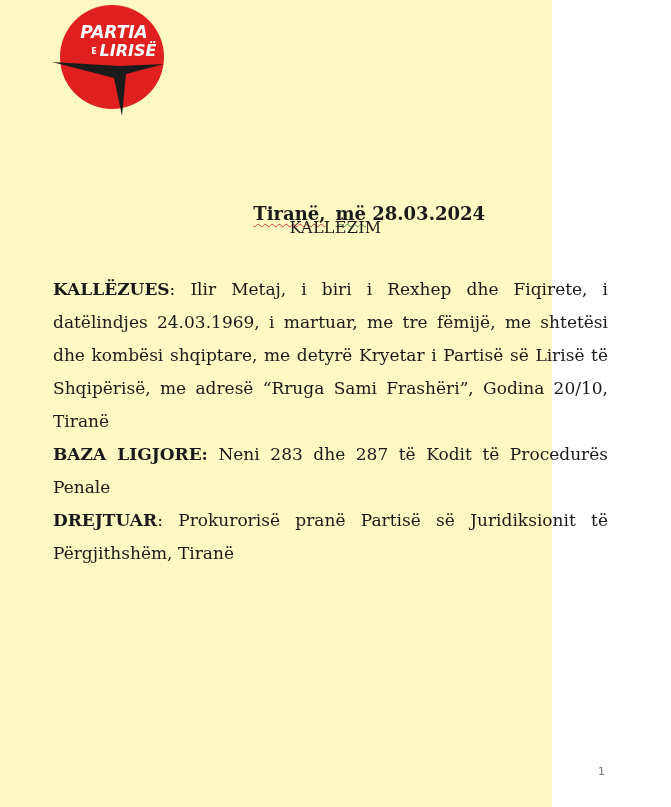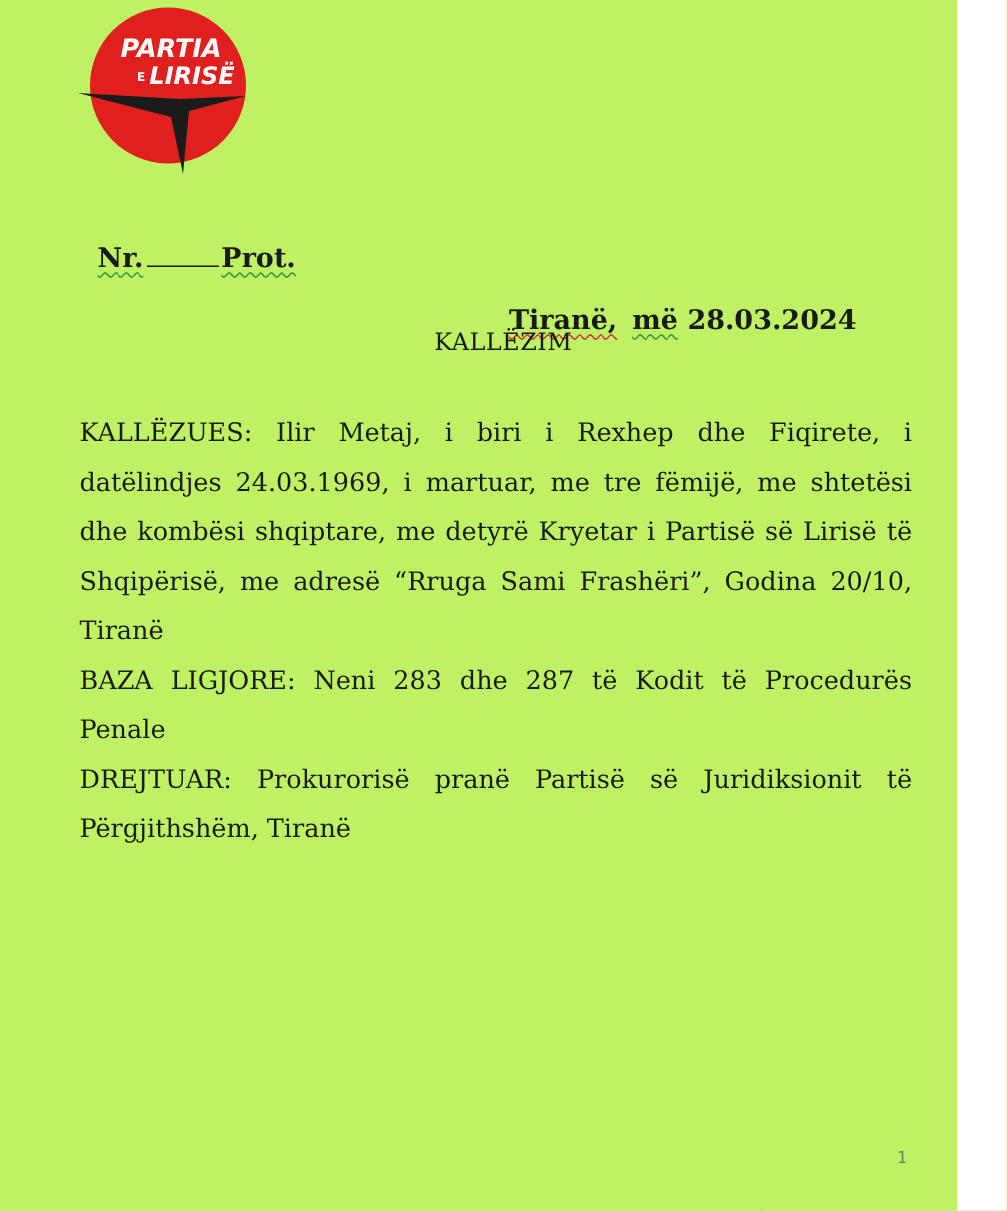--- a/index.html
+++ b/index.html
@@ -1,20 +1,20 @@
 <!DOCTYPE html>
 <html><head>
 <meta charset="utf-8">
 <style>
   html, body { margin: 0; padding: 0; }
   body {
     width: 671px; height: 807px; background: #ffffff; position: relative; overflow: hidden;
     font-family: "DejaVu Serif", serif; color: #1a1a1a;
   }
-  .page { position: absolute; left: 0; top: 0; width: 638px; height: 807px; background: #bef264; }
+  .page { position: absolute; left: 0; top: 0; width: 552px; height: 807px; background: #fef9c3; }
   .logo { position: absolute; left: 52px; top: 2px; width: 116px; height: 116px; }
   .org-name {
     position: absolute; left: 53px; top: 119px;
     font-weight: bold; font-size: 16px; letter-spacing: 0.2px; white-space: nowrap;
   }
   .prot-line {
     position: absolute; left: 65px; top: 162px;
     font-weight: bold; font-size: 18px; white-space: nowrap;
   }
   .prot-line .blank { display: inline-block; width: 48px; border-bottom: 1px solid #1a1a1a; margin: 0 2px; height: 14px; vertical-align: baseline; }
@@ -25,21 +25,21 @@
   .date-line .sp { display: inline-block; width: 10px; }
   .doc-title {
     position: absolute; left: 0; width: 671px; top: 218px; text-align: center;
     font-weight: normal; font-size: 16px; letter-spacing: 0.3px;
   }
   .body {
     position: absolute; left: 53px; top: 273px; width: 555px;
     font-size: 17px; line-height: 33px; text-align: justify;
   }
   .body p { margin: 0; }
-  .body .lbl { font-weight: normal; }
+  .body .lbl { font-weight: bold; }
   .sq {
     text-decoration: underline wavy #d23a3a; text-decoration-thickness: 1px;
     text-underline-offset: 3px;
   }
   .sqg {
     text-decoration: underline wavy #3a9a3a; text-decoration-thickness: 1px;
     text-underline-offset: 3px;
   }
   .page-num {
     position: absolute; left: 598px; top: 765px; font-size: 11px; color: #777;
@@ -53,23 +53,20 @@
 
   <svg class="logo" viewBox="0 0 116 116" xmlns="http://www.w3.org/2000/svg">
     <circle cx="60" cy="55" r="52" fill="#e0201f"></circle>
     <polygon points="0,60 62,76 70,114 74,72 112,62 68,64" fill="#1b1b1b"></polygon>
     <text x="62" y="36" text-anchor="middle" font-family="DejaVu Sans, sans-serif" font-weight="bold" font-style="italic" font-size="17" fill="#ffffff">PARTIA</text>
     <text x="42" y="52" text-anchor="middle" font-family="DejaVu Sans, sans-serif" font-weight="bold" font-size="8" fill="#ffffff">E</text>
     <text x="76" y="54" text-anchor="middle" font-family="DejaVu Sans, sans-serif" font-weight="bold" font-style="italic" font-size="16" fill="#ffffff">LIRISË</text>
   </svg>
 
 
-  <div class="prot-line">
-    <span class="sqg">Nr.</span><span class="blank sqg"></span><span class="sqg">Prot.</span>
-  </div>
 
   <div class="date-line">
     <span class="sq">Tiranë,</span><span class="sp"></span><span class="sqg">më</span>
     <span>28.03.2024</span>
   </div>
 
   <div class="doc-title">KALLËZIM</div>
 
   <div class="body">
     <p>

